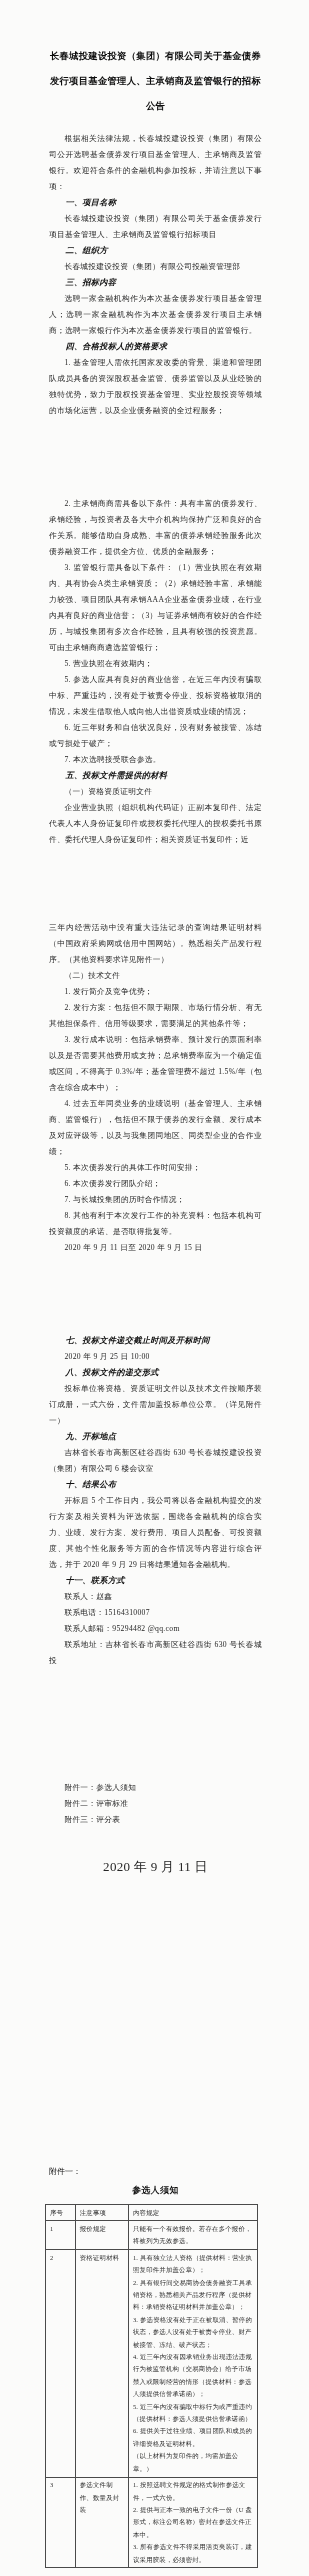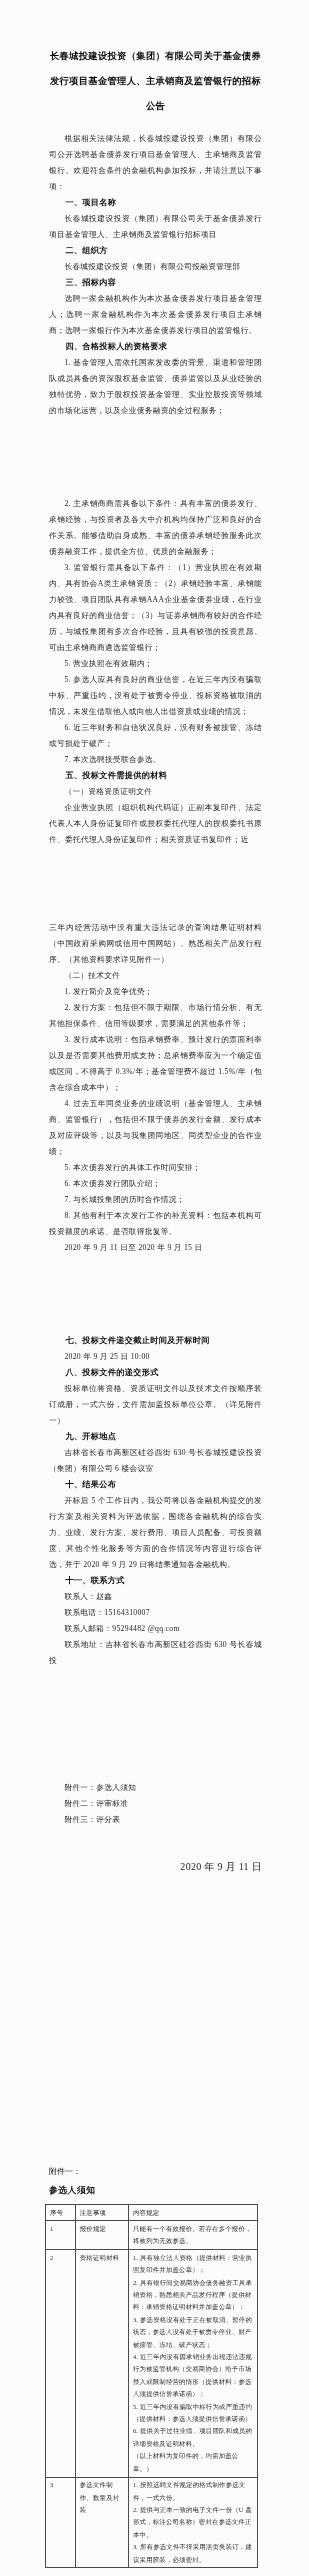--- a/index.html
+++ b/index.html
@@ -27,52 +27,53 @@
   }
   .heading{
     font-family:"Liberation Sans","DejaVu Sans",sans-serif;
     font-weight:700;
     color:#111;
     font-size:8.2px;
     line-height:16px;
     text-indent:2em;
     margin:0;
     letter-spacing:0.3px;
+    font-style:italic;
   }
   .para{
     font-size:7.7px;
     line-height:16px;
     text-align:justify;
     text-indent:2em;
     letter-spacing:0.3px;
     margin:0;
   }
   .no-indent{text-indent:0;}
   .date-line{
-    font-size:10px;
+    font-size:13px;
     line-height:16px;
-    text-align:right;
+    text-align:center;
     letter-spacing:0.3px;
     margin:0;
   }
   .attach-label{
     font-family:"Liberation Sans","DejaVu Sans",sans-serif;
     font-weight:400;
     color:#111;
     font-size:8px;
     line-height:16px;
     margin:0;
   }
   .table-title{
     font-family:"Liberation Sans","DejaVu Sans",sans-serif;
     font-weight:700;
     color:#111;
     font-size:8.8px;
     line-height:12.4px;
-    text-align:left;
+    text-align:center;
     margin:4.1px 0 7.2px 0;
     letter-spacing:0.5px;
   }
   .gap{width:100%;}
   table.doc-table{
     border-collapse:collapse;
     table-layout:fixed;
   }
   .doc-table th,.doc-table td{
     border:0.5px solid #4a4a4a;

